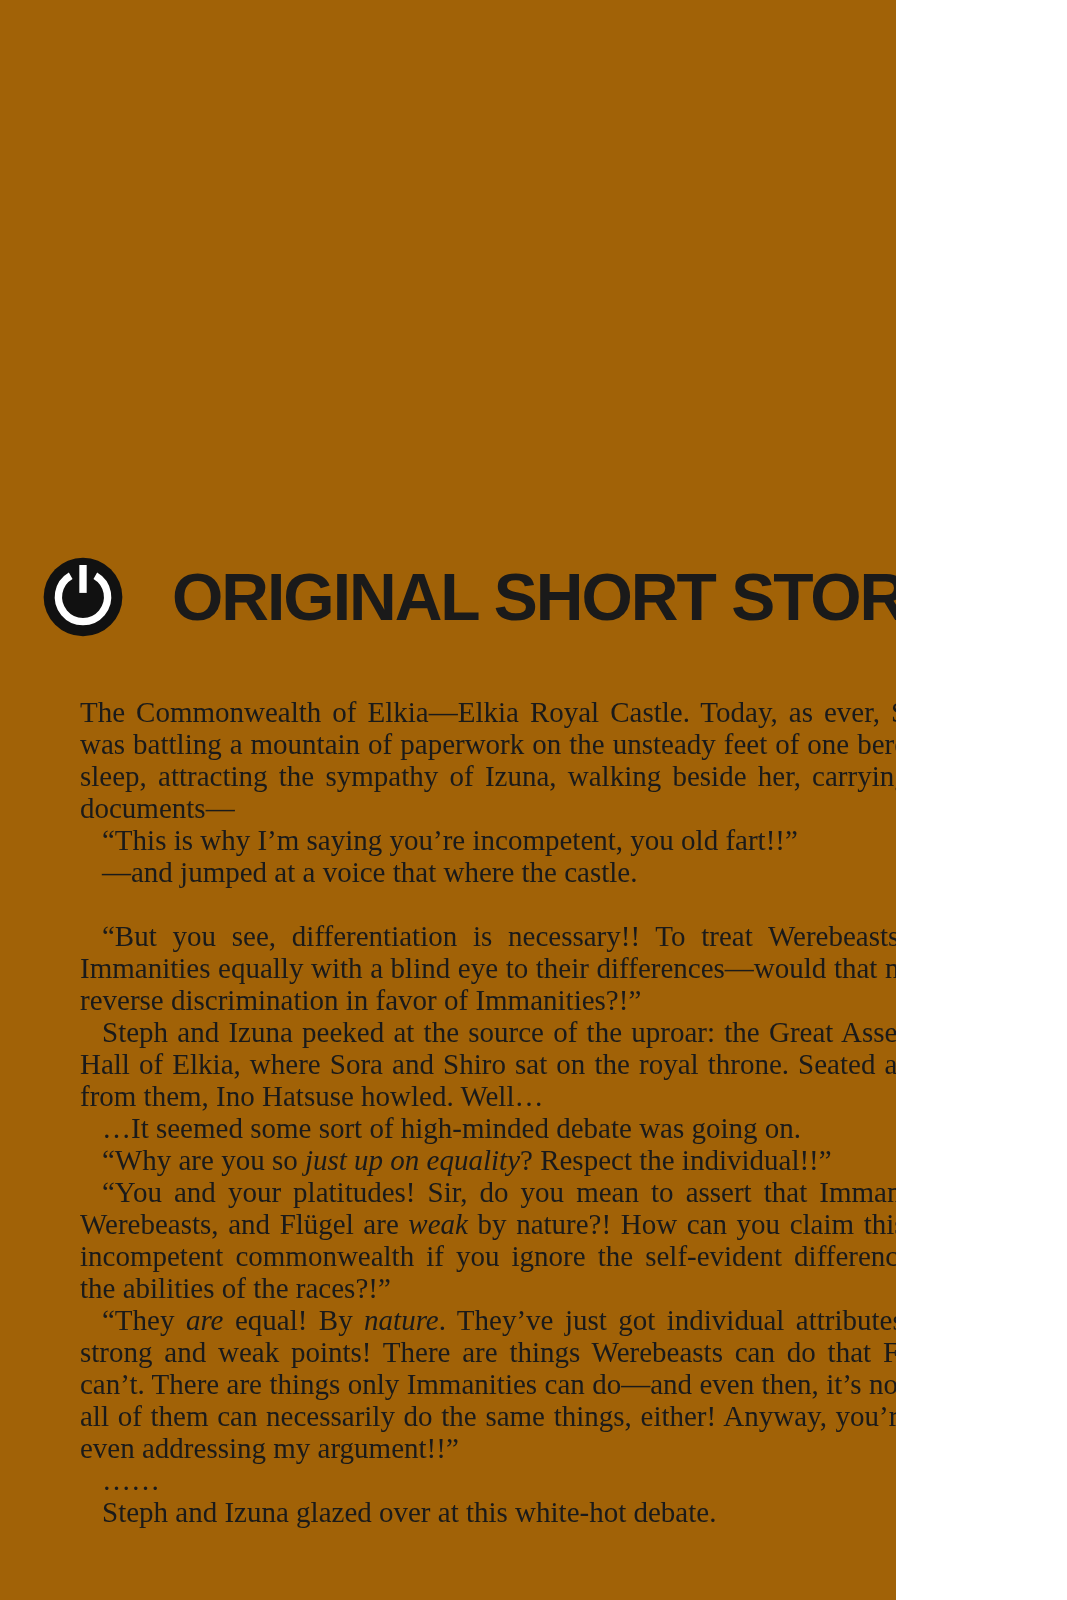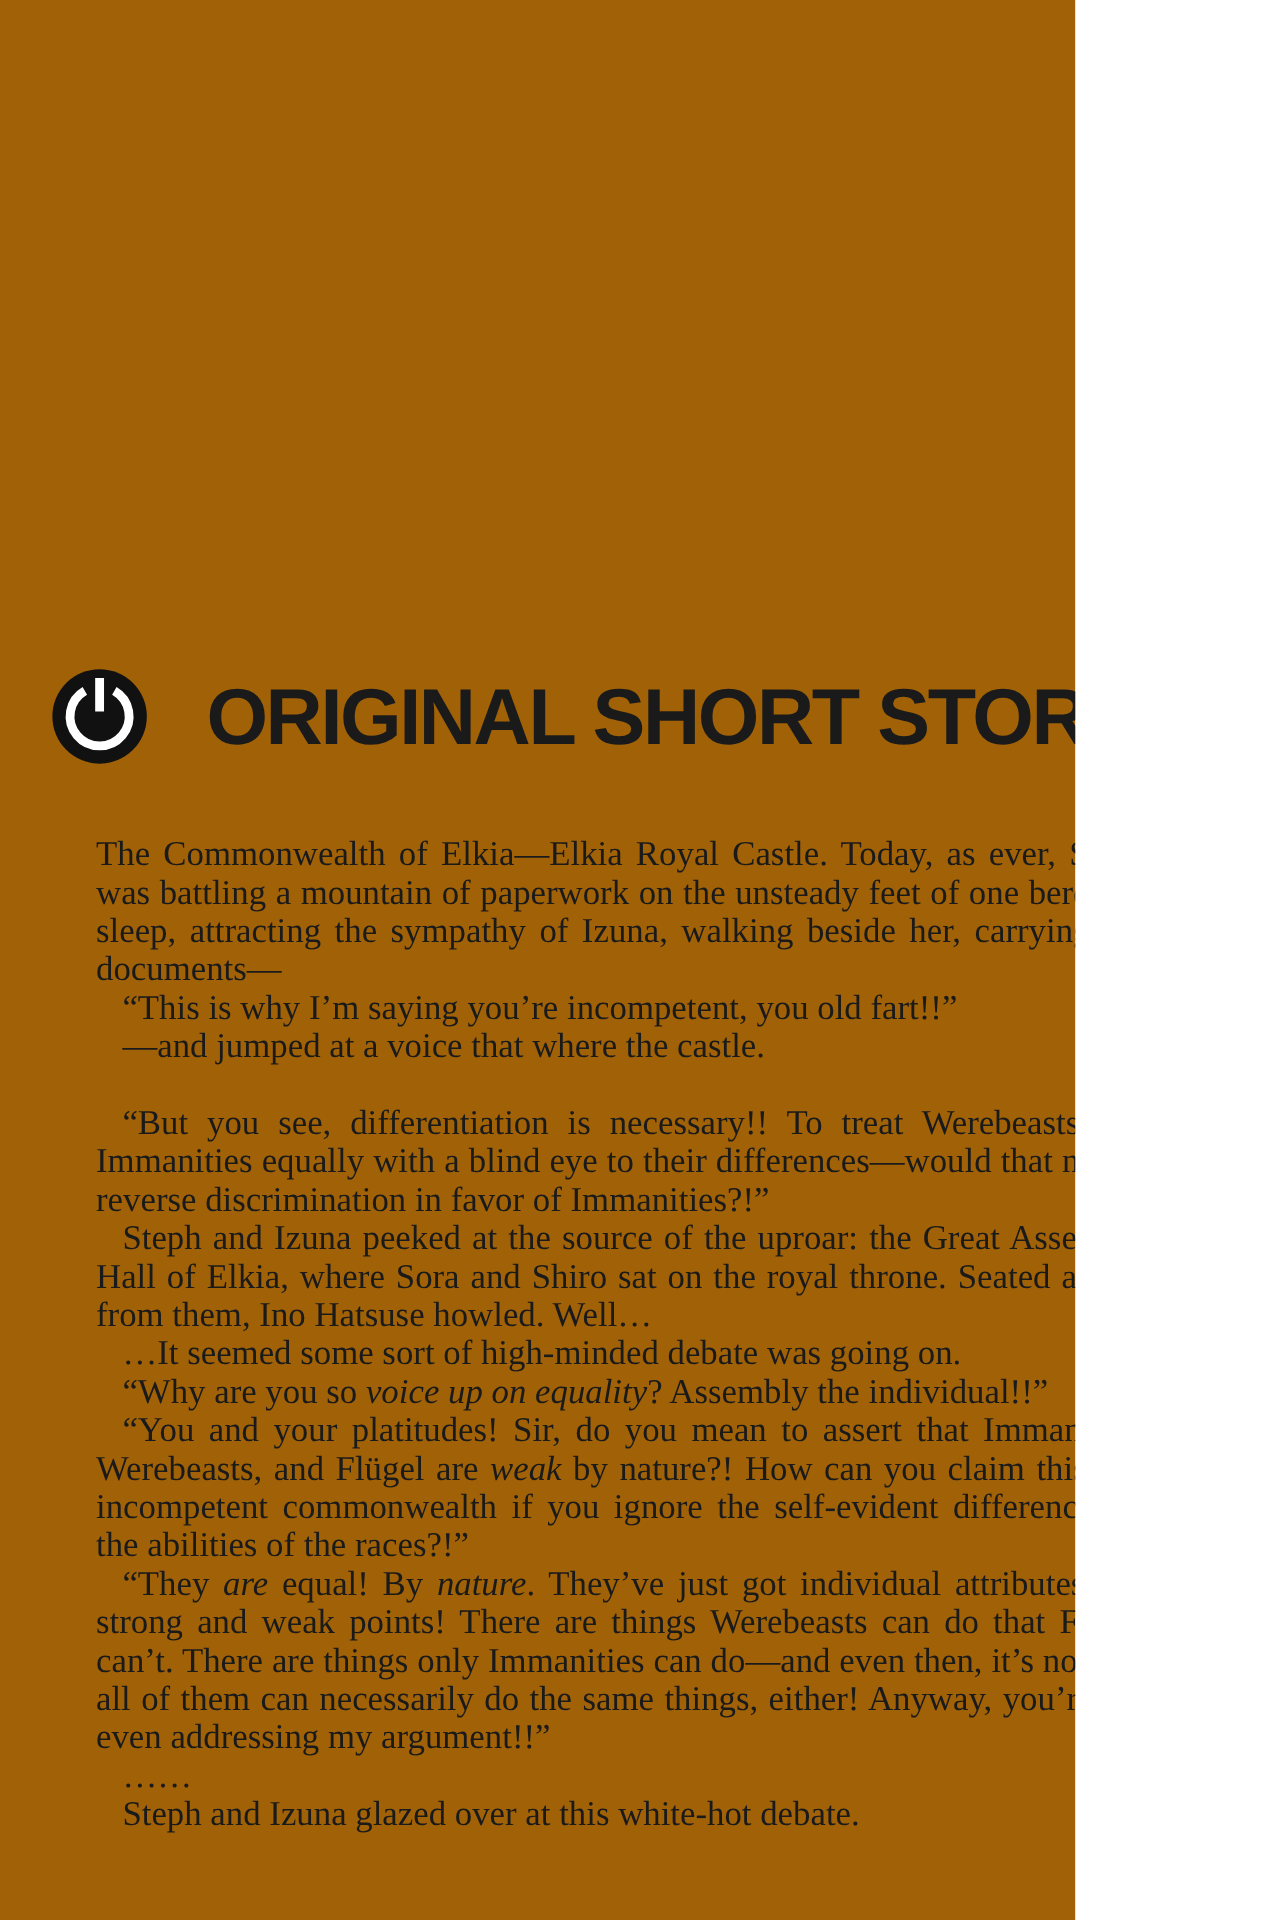--- a/index.html
+++ b/index.html
@@ -66,20 +66,20 @@
     <h1 class="title">ORIGINAL SHORT STORY</h1>
   </div>
 
   <div class="story">
       <p><span>The Commonwealth of Elkia—Elkia Royal Castle. Today, as ever, Steph was battling a mountain of paperwork on the unsteady feet of one bereft of sleep, attracting the sympathy of Izuna, walking beside her, carrying her documents—</span></p>
       <p class="indent"><span>“This is why I’m saying you’re incompetent, you old fart!!”</span></p>
       <p class="indent space-after"><span>—and jumped at a voice that where the castle.</span></p>
       <p class="indent"><span>“But you see, differentiation is necessary!! To treat Werebeasts and Immanities equally with a blind eye to their differences—would that not be reverse discrimination in favor of Immanities?!”</span></p>
       <p class="indent"><span>Steph and Izuna peeked at the source of the uproar: the Great Assembly Hall of Elkia, where Sora and Shiro sat on the royal throne. Seated across from them, Ino Hatsuse howled. Well…</span></p>
       <p class="indent"><span>…It seemed some sort of high-minded debate was going on.</span></p>
-      <p class="indent"><span>“Why are you so </span><em>voice up on equality</em><span>? Assembly the individual!!”</span></p>
+      <p class="indent"><span>“Why are you so </span><em>just up on equality</em><span>? Respect the individual!!”</span></p>
       <p class="indent"><span>“You and your platitudes! Sir, do you mean to assert that Immanities, Werebeasts, and Flügel are </span><em>weak</em><span> by nature?! How can you claim this is a incompetent commonwealth if you ignore the self-evident differences in the abilities of the races?!”</span></p>
       <p class="indent"><span>“They </span><em>are</em><span> equal! By </span><em>nature</em><span>. They’ve just got individual attributes and strong and weak points! There are things Werebeasts can do that Flügel can’t. There are things only Immanities can do—and even then, it’s not like all of them can necessarily do the same things, either! Anyway, you’re not even addressing my argument!!”</span></p>
       <p class="indent"><span>……</span></p>
       <p class="indent"><span>Steph and Izuna glazed over at this white-hot debate.</span></p>
     </div>
 
 </div>
 
 </body></html>

